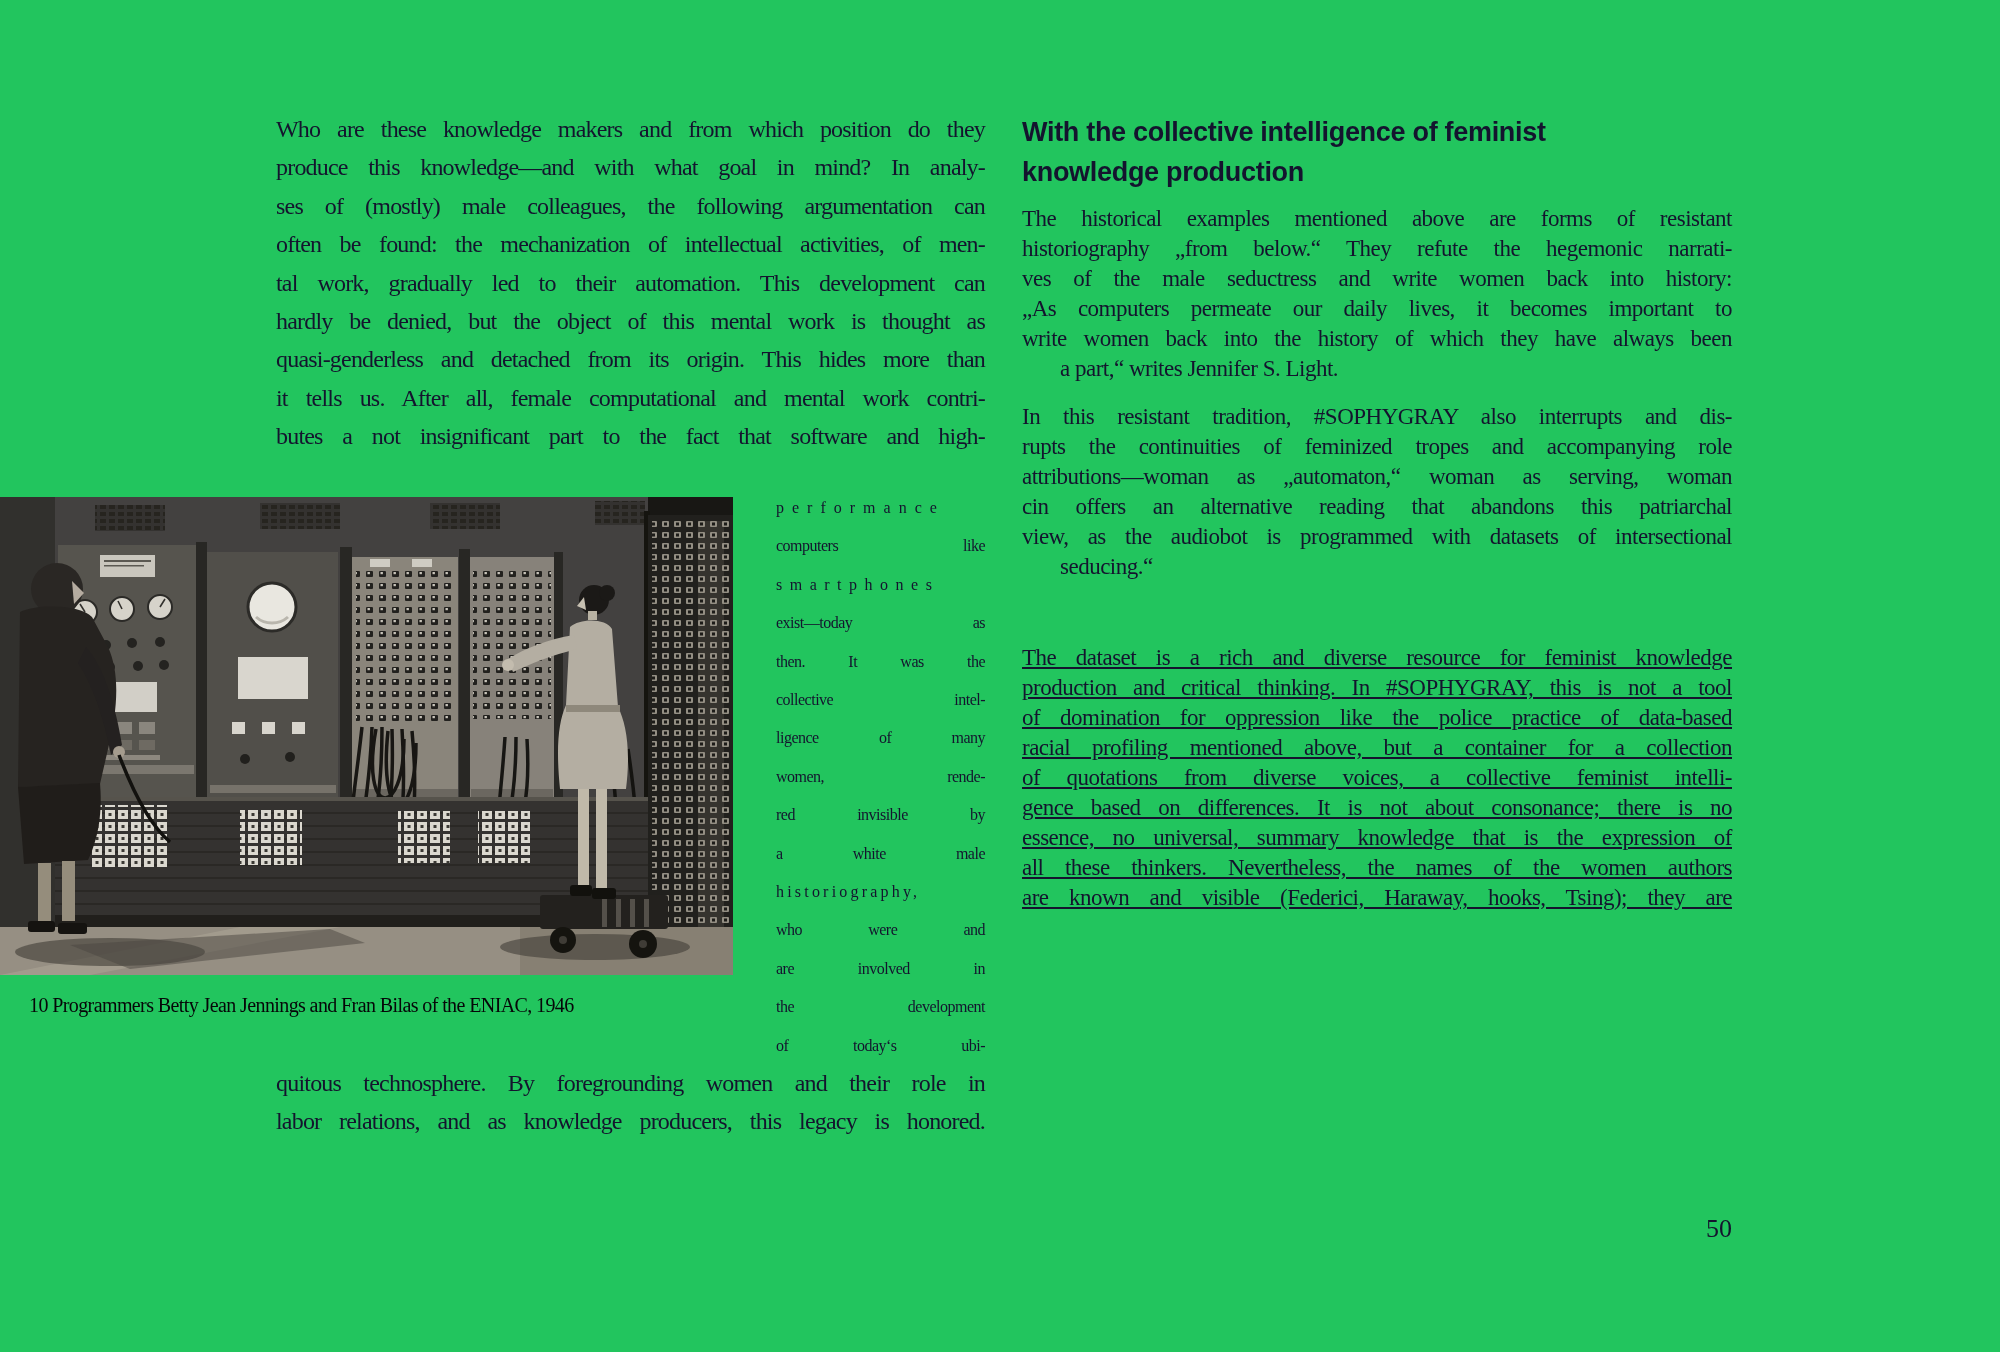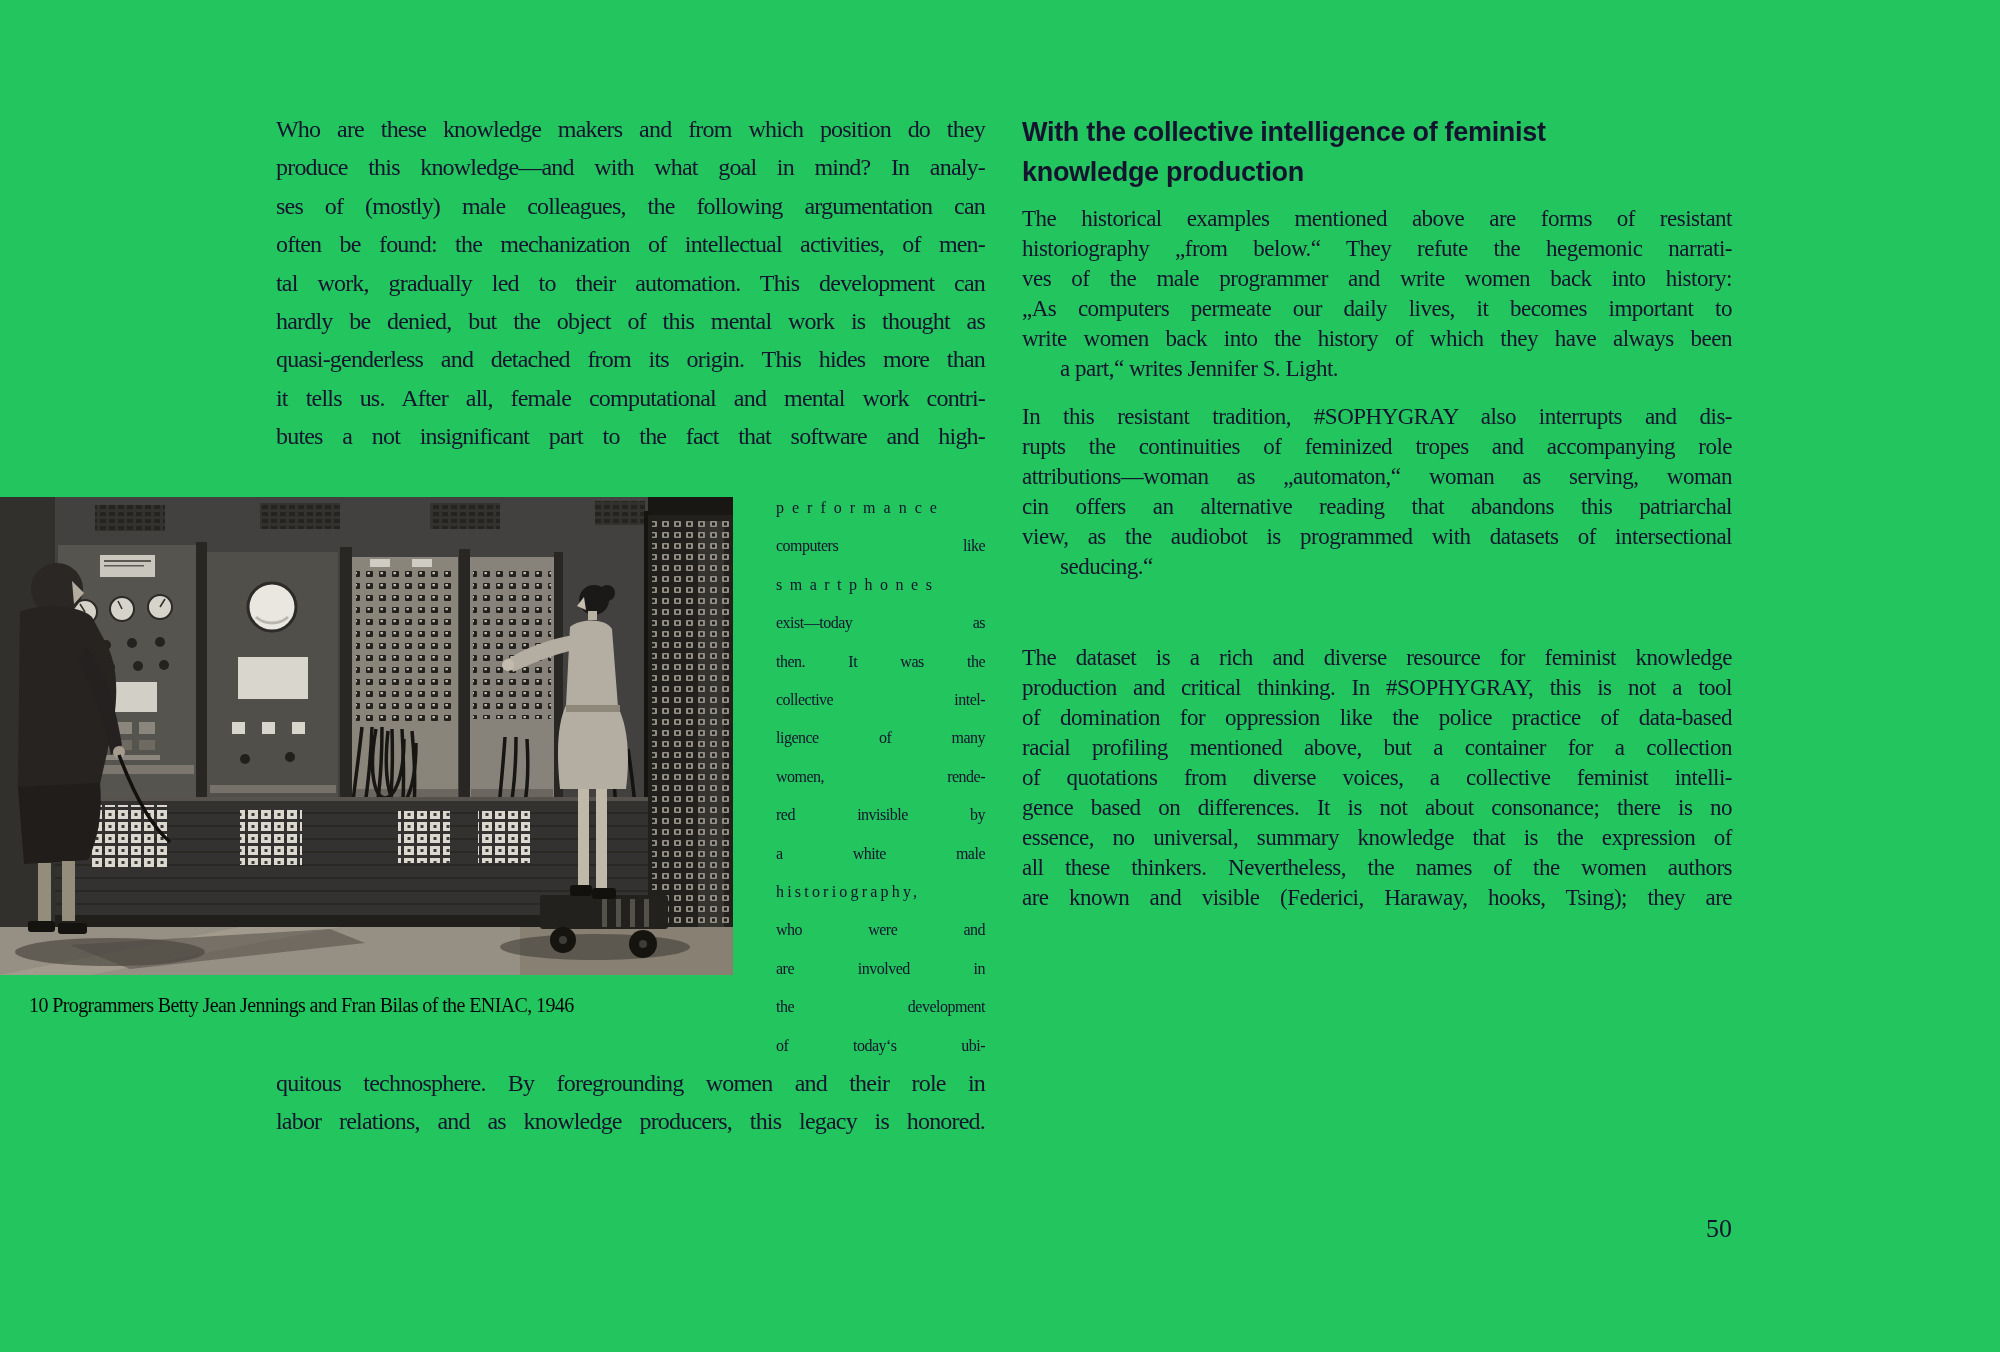--- a/index.html
+++ b/index.html
@@ -34,21 +34,21 @@
   }
   .heading .line { text-align:right; text-align-last:left; }
 
   .r-para {
     position:absolute; left:1022px; width:710px;
     font-family:"Liberation Serif", serif; font-size:23px; line-height:30px;
     letter-spacing:-0.5px; color:#14142e;
   }
   #rp1 { top:204px; }
   #rp2 { top:402px; }
-  #rp3 { top:643px; }
+  #rp3 { top:643px;text-decoration:underline; }
 
   .photo {
     position:absolute; left:0; top:497px; width:733px; height:478px;
   }
   .photo svg { display:block; width:733px; height:478px; }
 
   .caption {
     position:absolute; left:29px; top:992px; width:700px;
     font-family:"Liberation Serif", serif; font-weight:normal;
     font-size:20px; line-height:26px; letter-spacing:-0.6px; color:#060608;
@@ -307,21 +307,21 @@
   <div class="heading">
 
   <div class="line">With the collective intelligence of feminist</div>
       <div class="line">knowledge production</div>
     </div>
 
   <div class="r-para short-last" id="rp1">
 
   <div class="line">The historical examples mentioned above are forms of resistant</div>
       <div class="line">historiography „from below.“ They refute the hegemonic narrati-</div>
-      <div class="line">ves of the male programmer and write women back into history:</div>
+      <div class="line">ves of the male seductress and write women back into history:</div>
       <div class="line">„As computers permeate our daily lives, it becomes important to</div>
       <div class="line">write women back into the history of which they have always been</div>
       <div class="line">a part,“ writes Jennifer S. Light.</div>
     </div>
 
   <div class="r-para short-last" id="rp2">
 
   <div class="line">In this resistant tradition, #SOPHYGRAY also interrupts and dis-</div>
       <div class="line">rupts the continuities of feminized tropes and accompanying role</div>
       <div class="line">attributions—woman as „automaton,“ woman as serving, woman</div>

